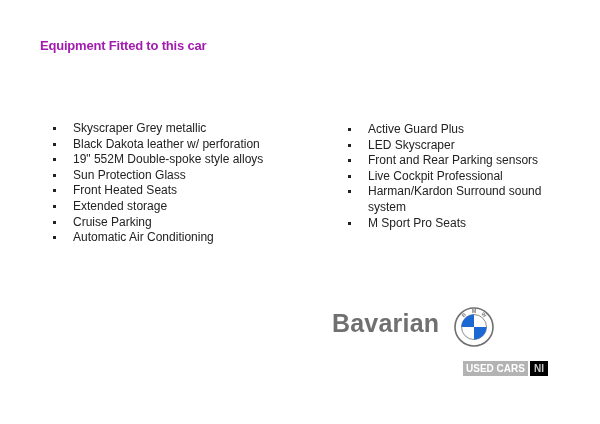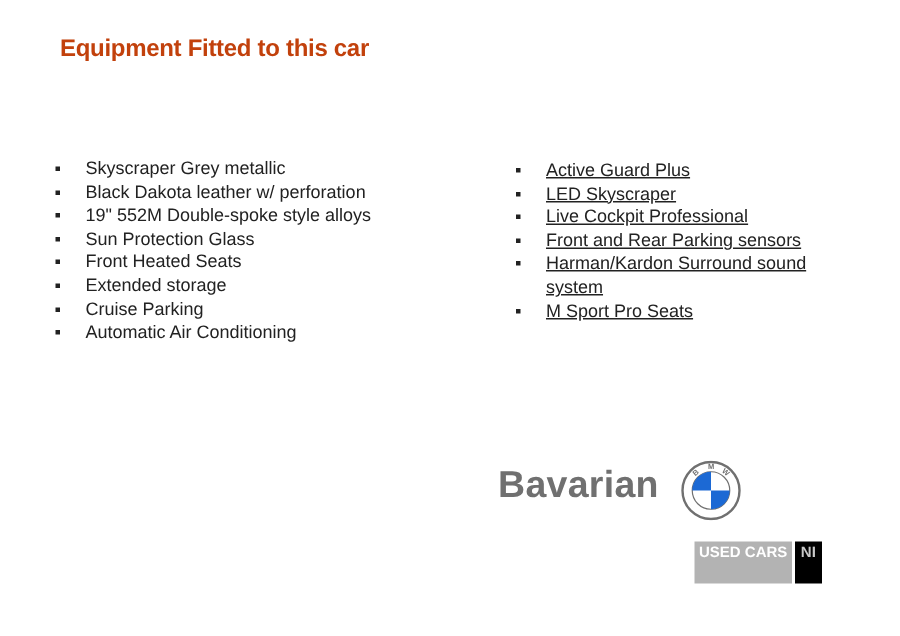--- a/index.html
+++ b/index.html
@@ -2,40 +2,40 @@
 <html><head>
 <meta charset="utf-8">
 <style>
   html, body { margin: 0; padding: 0; }
   body {
     width: 600px; height: 424px; background: #ffffff;
     position: relative; overflow: hidden;
     font-family: "Liberation Sans", sans-serif; color: #1a1a1a;
   }
   .title {
-    position: absolute; left: 40px; top: 24px;
-    font-size: 16px; font-weight: bold; letter-spacing: -0.2px; color: #c2410c;
+    position: absolute; left: 40px; top: 38px;
+    font-size: 13px; font-weight: bold; letter-spacing: -0.2px; color: #a21caf;
   }
   ul.equip {
-    position: absolute; margin: 0; padding: 0; list-style: none;
+    position: absolute; margin: 16px; padding: 0; list-style: none;
     font-size: 12px; line-height: 15.6px; color: #222;
   }
   ul.equip li { position: relative; padding-left: 20px; }
   ul.equip li .bullet {
     position: absolute; left: 0; top: 6px; width: 3px; height: 3px; background: #222;
   }
   #col-left { left: 37px; top: 105px; width: 250px; }
-  #col-right { left: 344px; top: 106px; width: 200px; text-decoration: underline; }
+  #col-right { left: 332px; top: 106px; width: 200px; }
   .logo-word {
     position: absolute; left: 332px; top: 309px;
     font-size: 25px; font-weight: bold; color: #707070; letter-spacing: 0.2px;
   }
   .bmw { position: absolute; left: 454px; top: 307px; width: 40px; height: 40px; }
   .badge {
-    position: absolute; left: 463px; top: 361px; height: 28px; display: flex;
+    position: absolute; left: 463px; top: 361px; height: 15px; display: flex;
     font-size: 10px; font-weight: bold; line-height: 15px;
   }
   .badge .used { background: #b3b3b3; color: #ffffff; padding: 0 3px; }
   .badge .ni { background: #000000; color: #c8c8c8; padding: 0 4px; margin-left: 2px; }
 </style>
 </head>
 <body>
 
 <div class="title">Equipment Fitted to this car</div>
 
@@ -46,22 +46,22 @@
   <li><span class="bullet"></span><span>Sun Protection Glass</span></li>
   <li><span class="bullet"></span><span>Front Heated Seats</span></li>
   <li><span class="bullet"></span><span>Extended storage</span></li>
   <li><span class="bullet"></span><span>Cruise Parking</span></li>
   <li><span class="bullet"></span><span>Automatic Air Conditioning</span></li>
 </ul>
 
 <ul class="equip" id="col-right">
   <li><span class="bullet"></span><span>Active Guard Plus</span></li>
   <li><span class="bullet"></span><span>LED Skyscraper</span></li>
+  <li><span class="bullet"></span><span>Front and Rear Parking sensors</span></li>
   <li><span class="bullet"></span><span>Live Cockpit Professional</span></li>
-  <li><span class="bullet"></span><span>Front and Rear Parking sensors</span></li>
   <li><span class="bullet"></span><span>Harman/Kardon Surround sound system</span></li>
   <li><span class="bullet"></span><span>M Sport Pro Seats</span></li>
 </ul>
 
 <div class="logo-word">Bavarian</div>
 
 <svg class="bmw" viewBox="0 0 40 40">
   <circle cx="20" cy="20" r="19" fill="#ffffff" stroke="#707070" stroke-width="1.6"></circle>
   <circle cx="20" cy="20" r="12.5" fill="#ffffff" stroke="#707070" stroke-width="0.8"></circle>
   <path d="M20 20 L20 7.5 A12.5 12.5 0 0 0 7.5 20 Z" fill="#1c69d4"></path>

